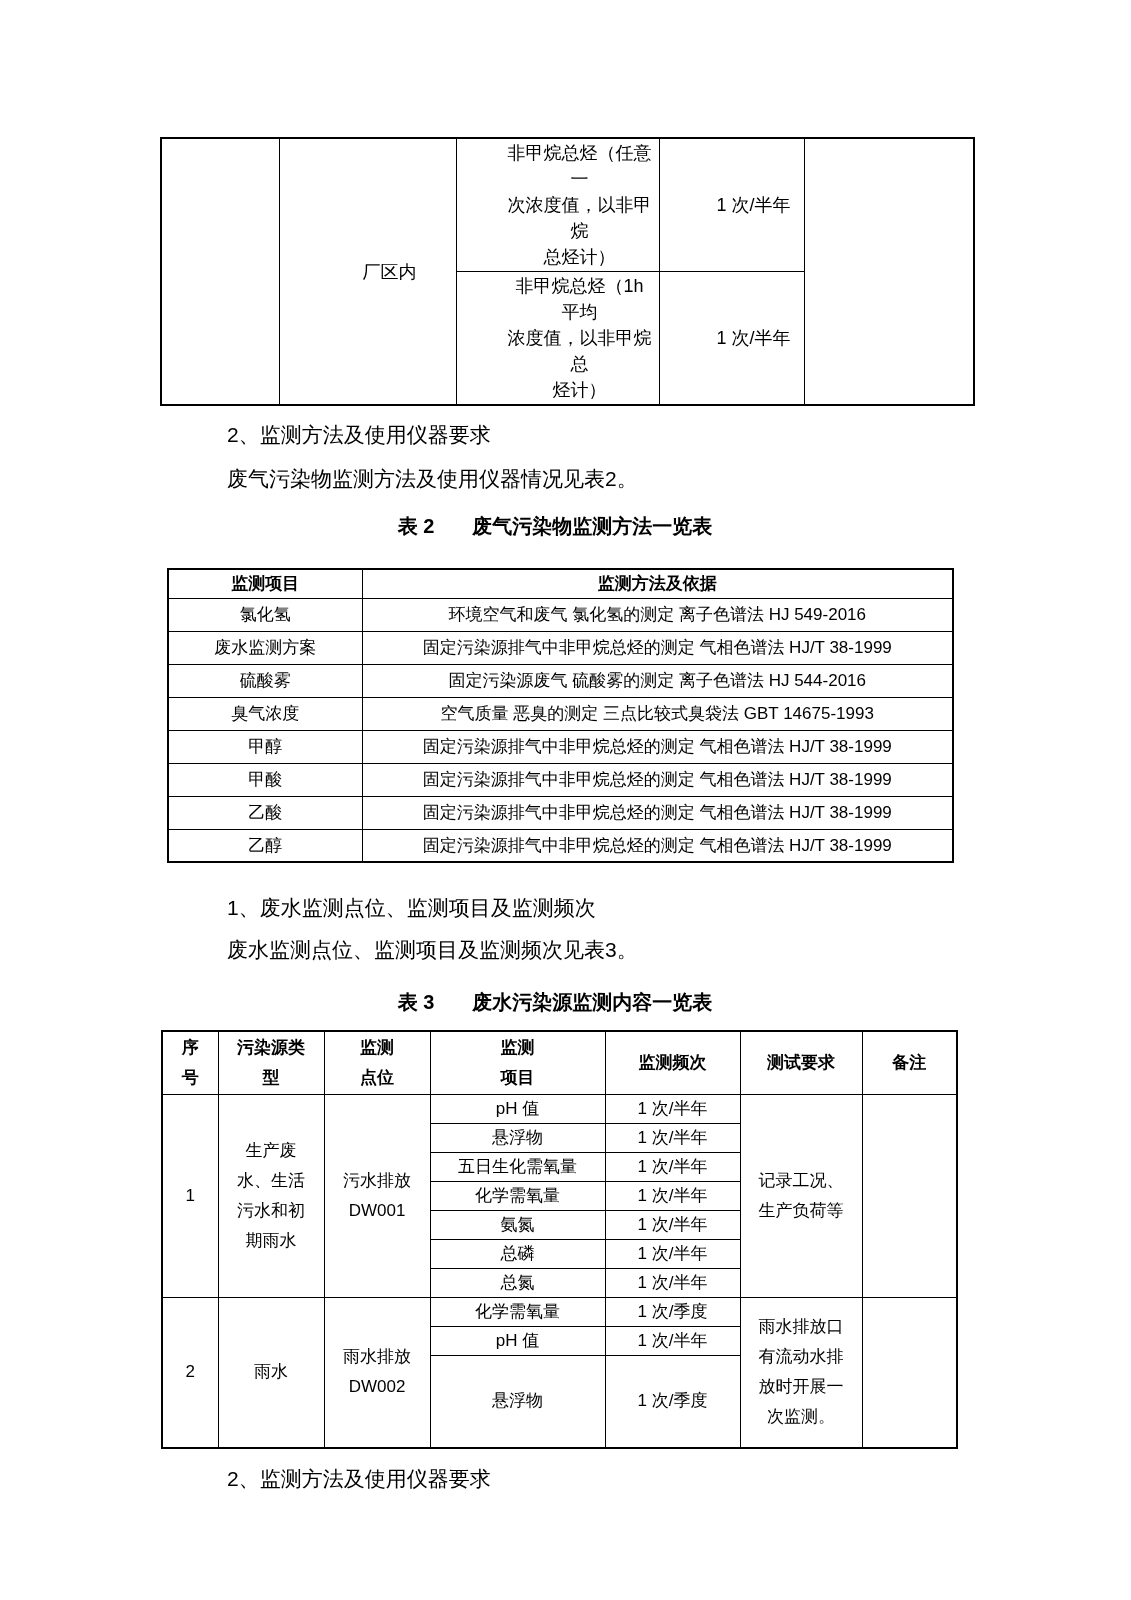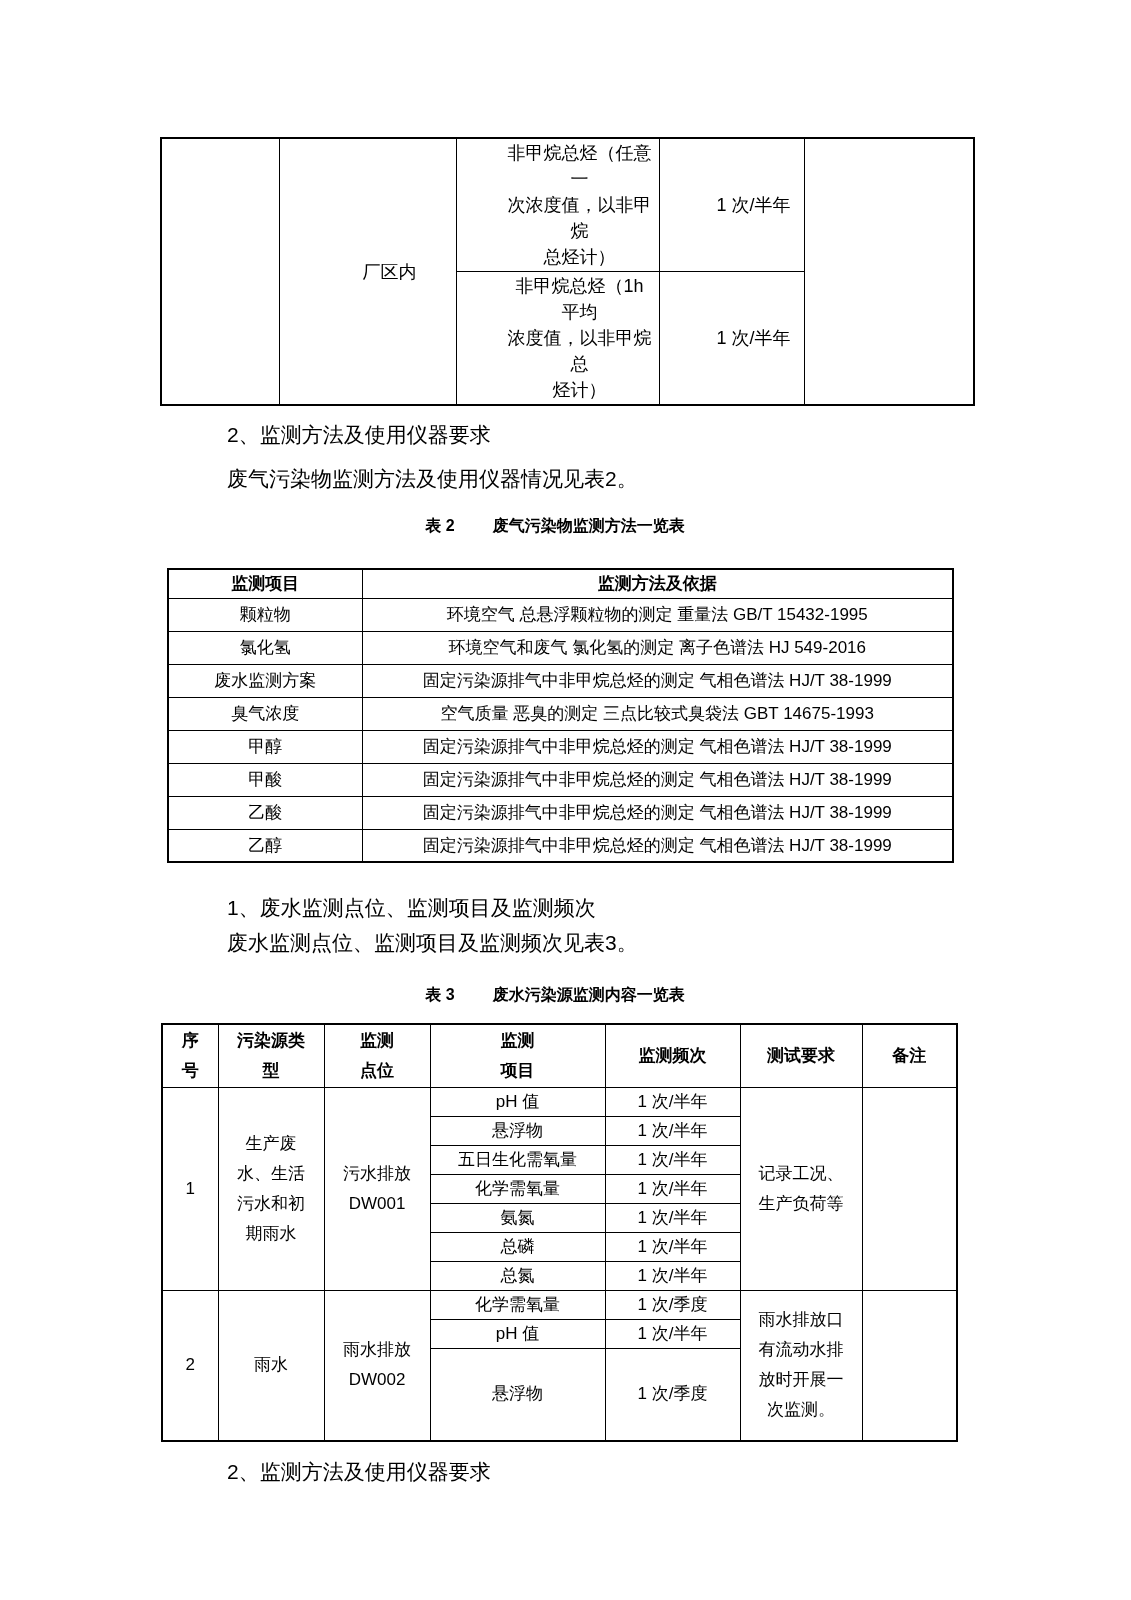--- a/index.html
+++ b/index.html
@@ -21,33 +21,33 @@
   
   .t-top { width: 813px; font-size: 18px; }
   .t-top td { line-height: 26px; padding-left: 48px; }
   .t-top .row-a { height: 78px; }
   .t-top .row-b { height: 80px; }
 
   
   .heading, .para { font-size: 21px; line-height: 31px; padding-left: 67px; margin: 0; font-weight: normal; }
   .h-gas-method { margin-top: 13px; }
   .p-gas-intro  { margin-top: 13px; }
-  .caption { font-size: 16px; font-weight: bold; text-align: center; margin: 0; line-height: 30px; width: 790px; }
+  .caption { font-size: 20px; font-weight: bold; text-align: center; margin: 0; line-height: 30px; width: 790px; }
   .cap-2 { margin-top: 17px; }
   .cap-3 { margin-top: 22px; }
   .cap-label { margin-right: 38px; }
 
   
   .t2 { width: 785px; margin-left: 7px; margin-top: 27px; font-size: 17px; padding-left: 12px; }
   .t2 th { height: 29px; font-size: 17px; }
   .t2 td { height: 33px; }
 
   .h-water-section { margin-top: 36px; }
   .h-water-sub { margin-top: 29px; }
-  .p-water-intro { margin-top: 4px; }
+  .p-water-intro { margin-top: 11px; }
 
   
   .t3 { width: 795px; margin-left: 1px; margin-top: 13px; font-size: 17px; }
   .t3 th { font-size: 17px; line-height: 26px; }
   .t3 .hdr { height: 62px; }
   .t3 td { line-height: 26px; }
   .t3 .r { height: 28px; }
   .t3 .r-tall { height: 92px; }
   .t3 .pre { line-height: 30px; }
 
@@ -95,30 +95,30 @@
     <colgroup>
         <col style="width:194px">
         <col style="width:591px">
       </colgroup>
     <tbody>
       <tr>
         <th>监测项目</th>
         <th>监测方法及依据</th>
       </tr>
       <tr>
-        <td>颗粒物</td>
-        <td>环境空气 总悬浮颗粒物的测定 重量法 GB/T 15432-1995</td>
-      </tr>
-      <tr>
         <td>氯化氢</td>
         <td>环境空气和废气 氯化氢的测定 离子色谱法 HJ 549-2016</td>
       </tr>
       <tr>
         <td>废水监测方案</td>
         <td>固定污染源排气中非甲烷总烃的测定 气相色谱法 HJ/T 38-1999</td>
+      </tr>
+      <tr>
+        <td>硫酸雾</td>
+        <td>固定污染源废气 硫酸雾的测定 离子色谱法 HJ 544-2016</td>
       </tr>
       <tr>
         <td>臭气浓度</td>
         <td>空气质量 恶臭的测定 三点比较式臭袋法 GBT 14675-1993</td>
       </tr>
       <tr>
         <td>甲醇</td>
         <td>固定污染源排气中非甲烷总烃的测定 气相色谱法 HJ/T 38-1999</td>
       </tr>
       <tr>

